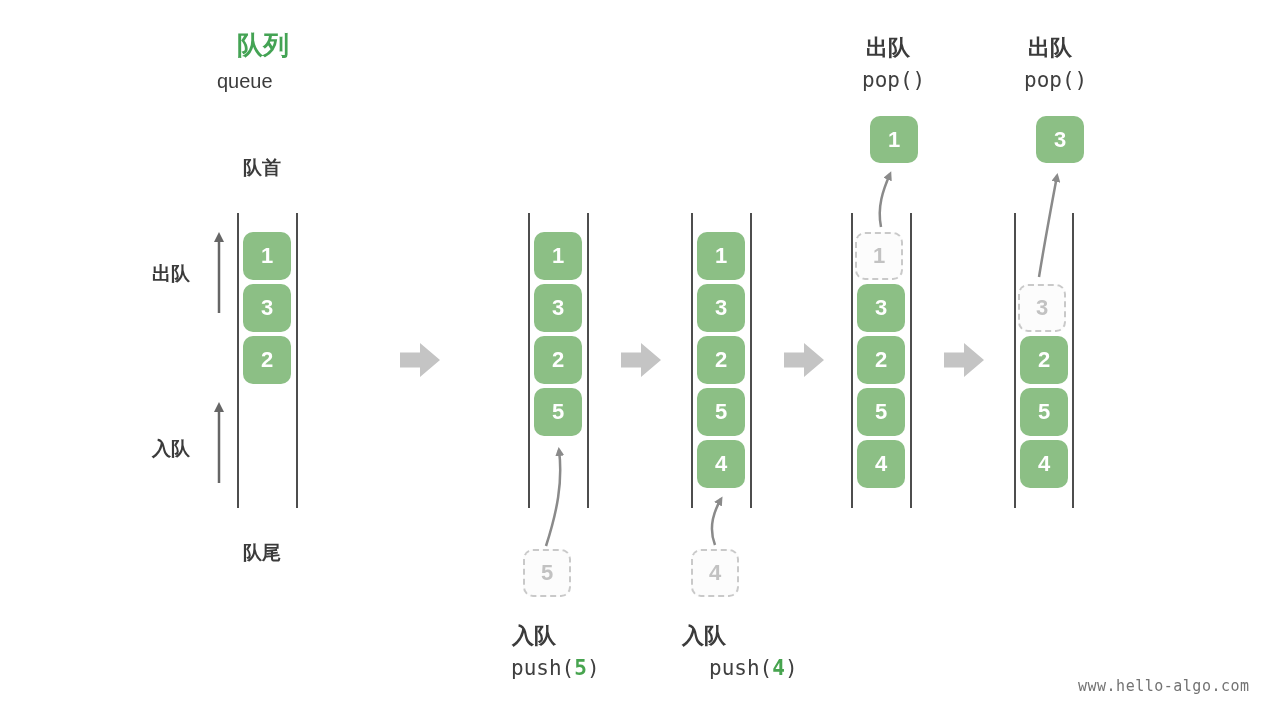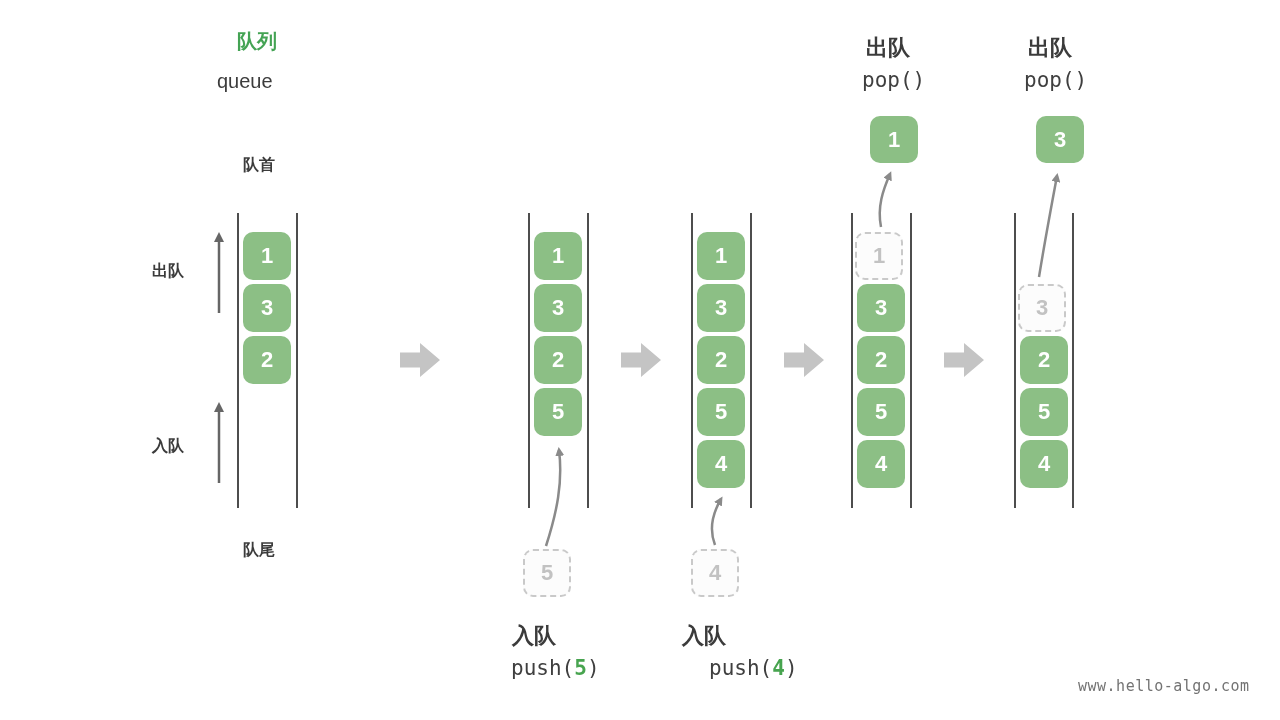--- a/index.html
+++ b/index.html
@@ -3,23 +3,23 @@
 <meta charset="utf-8">
 <style>
   html,body{margin:0;padding:0;}
   body{
     width:1280px;height:720px;position:relative;background:#ffffff;
     font-family:"Liberation Sans",sans-serif;color:#3f3f3f;overflow:hidden;
   }
   .abs{position:absolute;}
 
   
-  .title-zh{left:237px;top:28px;font-size:20px;font-weight:700;color:#44a354;}
+  .title-zh{left:237px;top:28px;font-size:26px;font-weight:700;color:#44a354;}
   .title-en{left:217px;top:70px;font-size:20px;color:#3c3c3c;}
-  .lbl{font-size:16px;font-weight:700;color:#3b3b3b;font-family:Liberation Mono, monospace;}
+  .lbl{font-size:19px;font-weight:700;color:#3b3b3b;font-family:Liberation Mono, monospace;}
   .front-lbl{left:243px;top:155px;}
   .rear-lbl{left:243px;top:540px;}
   .dequeue-lbl{left:152px;top:261px;}
   .enqueue-lbl{left:152px;top:436px;}
 
   
   .queue{position:absolute;top:213px;height:295px;width:61px;}
   .queue .vline{position:absolute;top:0;bottom:0;width:2px;background:#4d4d4d;}
   .queue .vline.l{left:0;}
   .queue .vline.r{right:0;}

